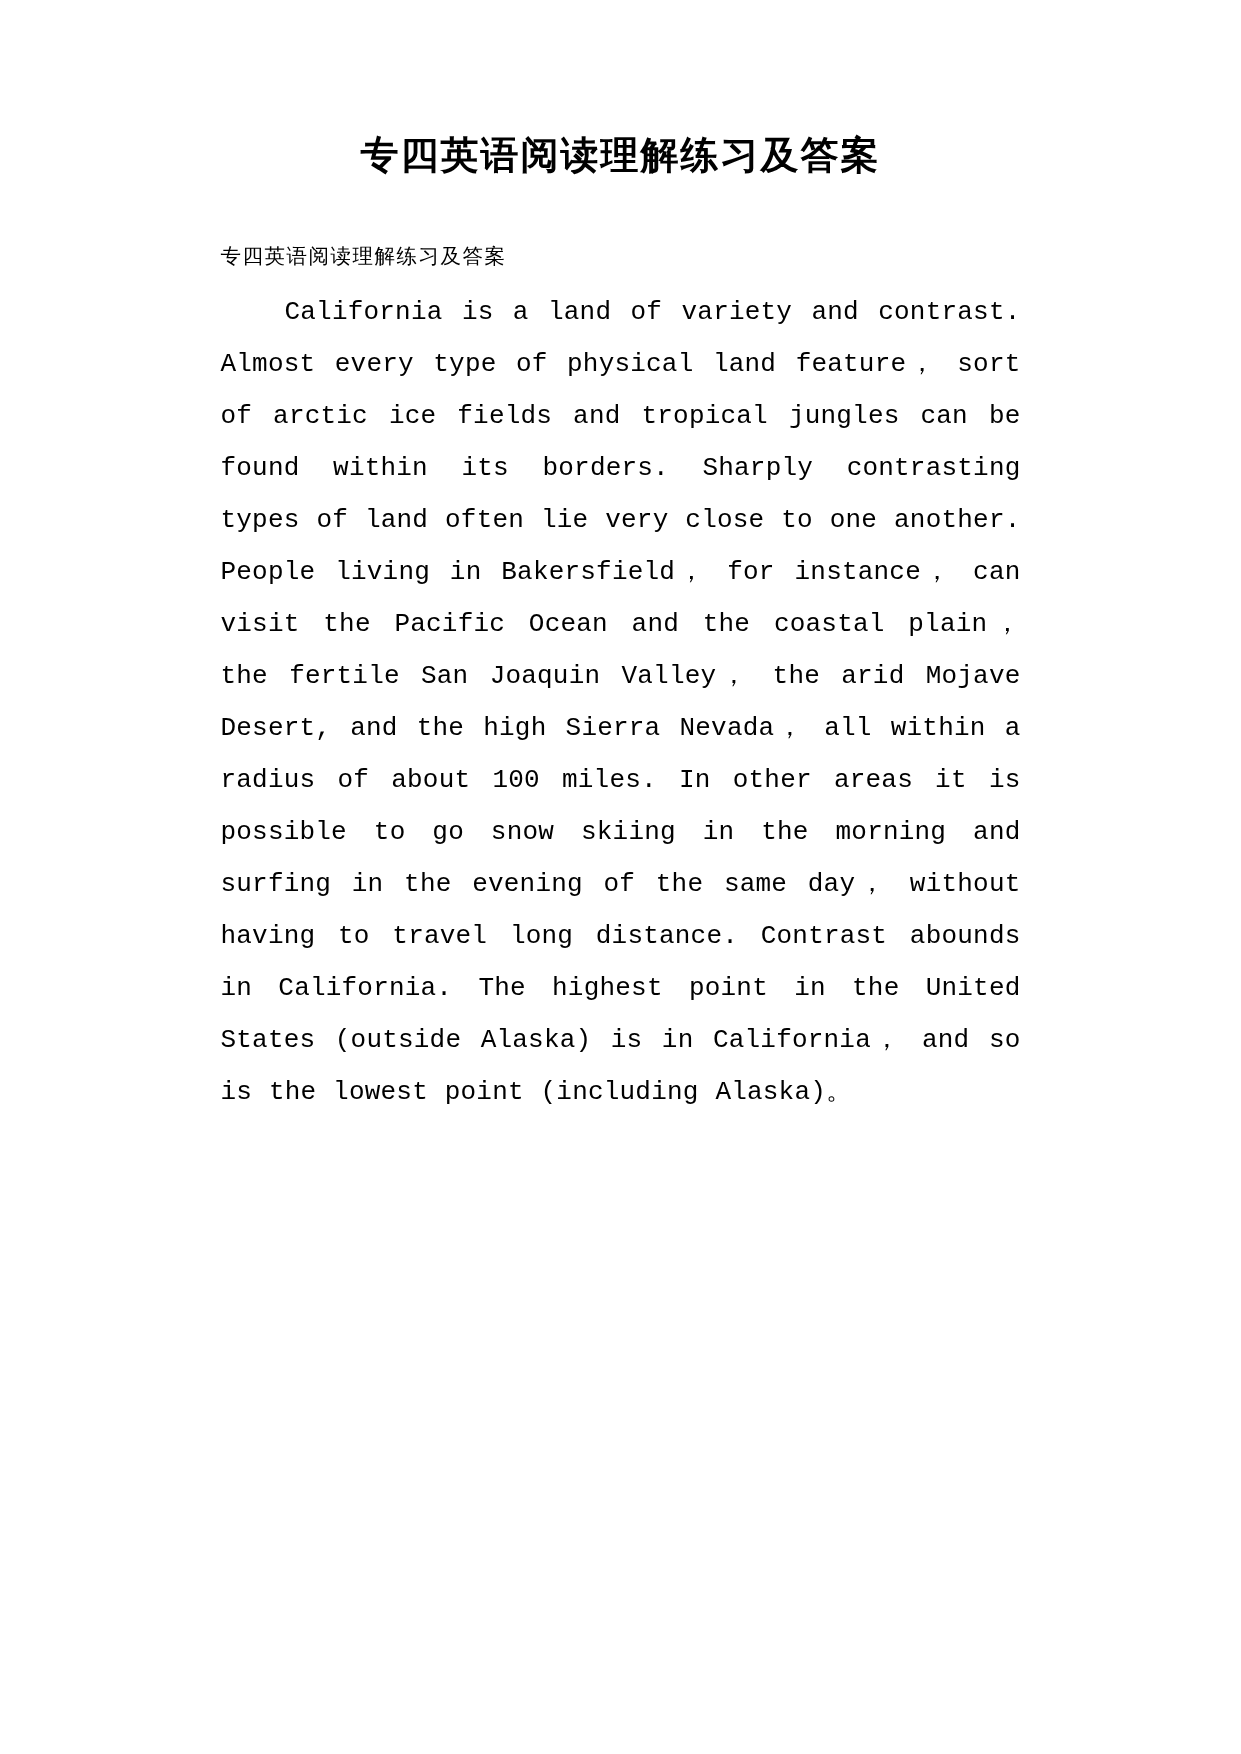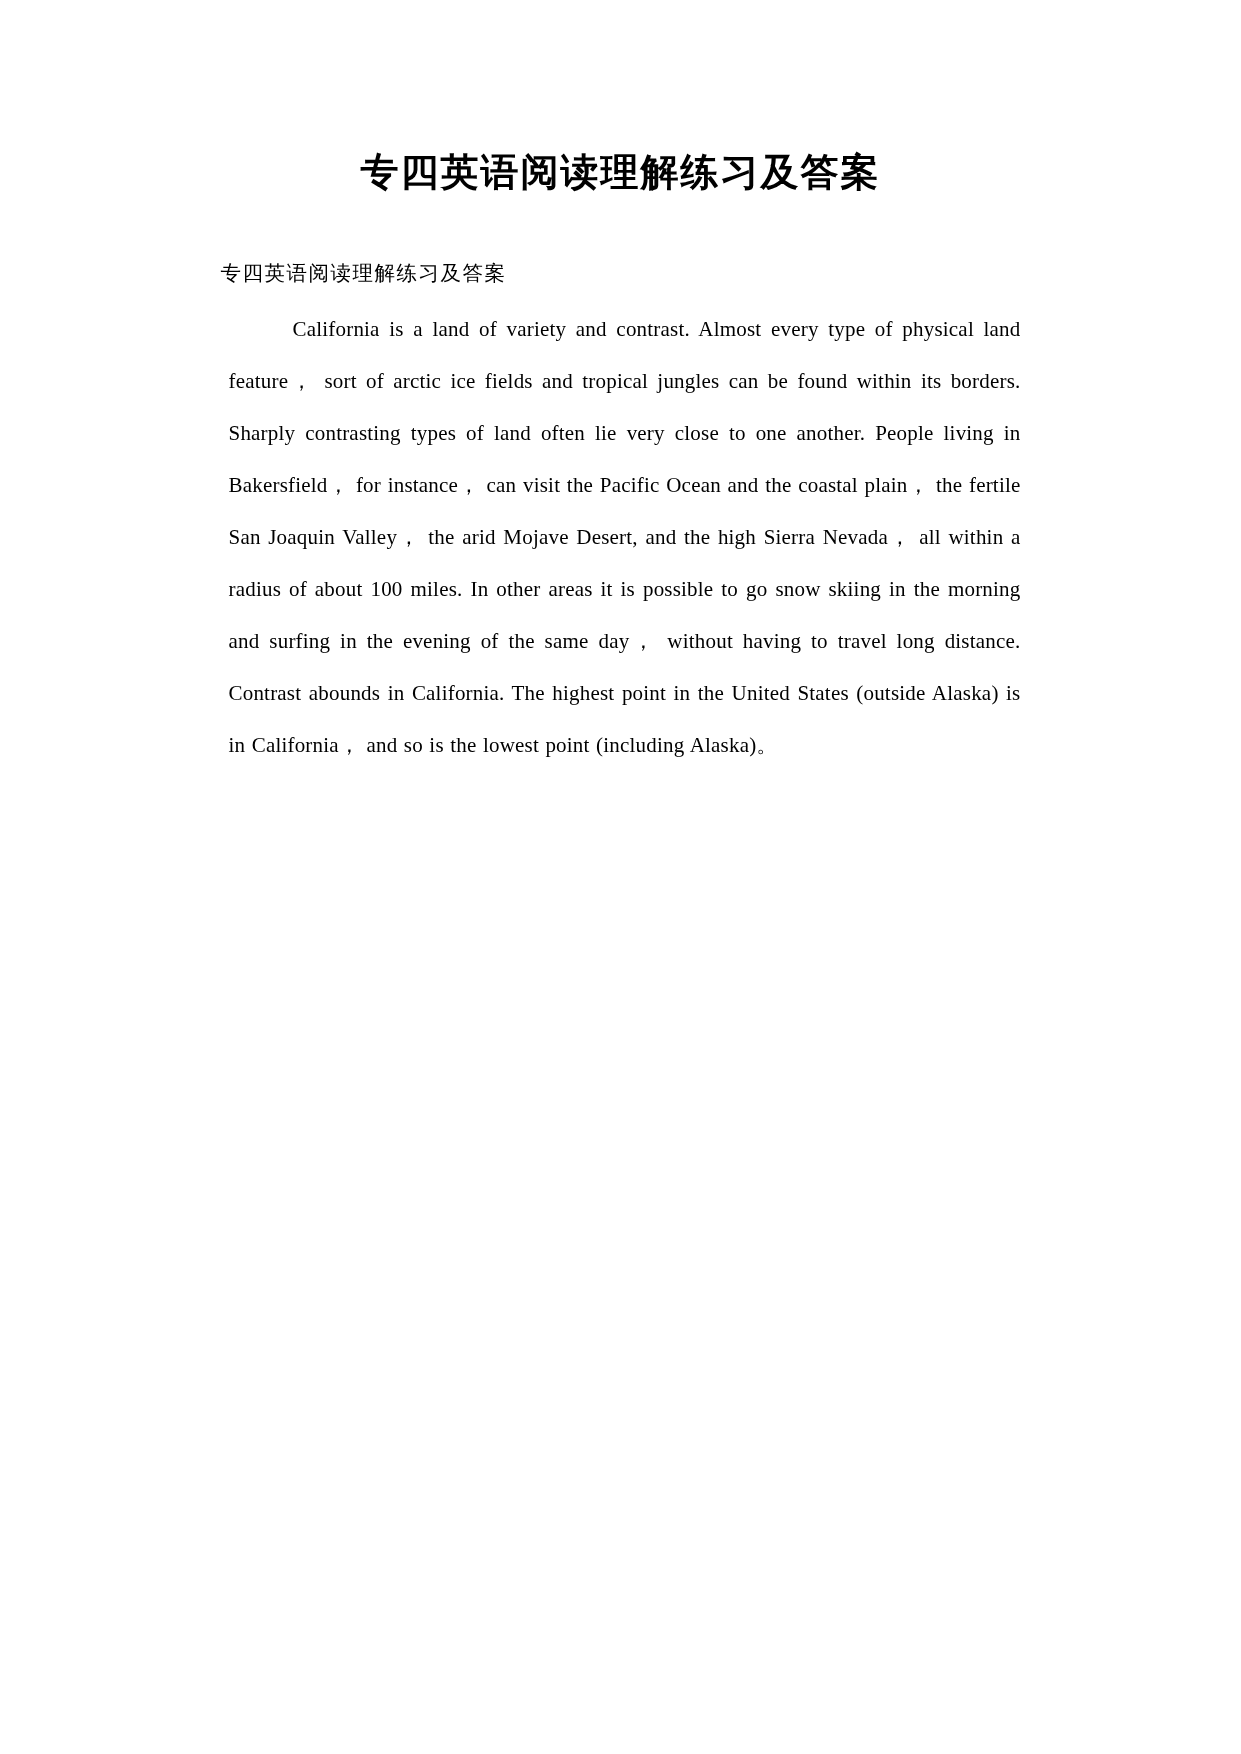--- a/index.html
+++ b/index.html
@@ -11,21 +11,21 @@
     width: 1241px;
     height: 1754px;
     font-family: "Liberation Serif", serif;
     color: #000000;
     overflow: hidden;
   }
   .page {
     width: 1241px;
     height: 1754px;
     box-sizing: border-box;
-    padding: 17px;
+    padding: 0;
     position: relative;
   }
   .doc-title {
     text-align: center;
     font-family: "DejaVu Serif", serif;
     font-weight: bold;
     font-size: 38px;
     letter-spacing: 2px;
     margin: 0;
     padding-top: 132px;
@@ -38,24 +38,24 @@
   }
   .subtitle {
     font-family: "DejaVu Sans Mono", monospace;
     font-size: 20.5px;
     letter-spacing: 1.5px;
     line-height: 1.6;
     margin: 0 0 14px 0;
     text-align: left;
   }
   .para {
-    font-family: Liberation Serif, serif;
-    font-size: 21px;
+    font-family: Liberation Mono, monospace;
+    font-size: 26px;
     line-height: 52px;
-    margin: 0 0 0 8px;
+    margin: 0 0 0 0;
     text-align: justify;
     text-align-last: left;
     text-indent: 64px;
     letter-spacing: 0.2px;
     word-spacing: 1px;
     -webkit-hyphens: none;
     hyphens: none;
   }
   .para + .para {
     margin-top: 0;

